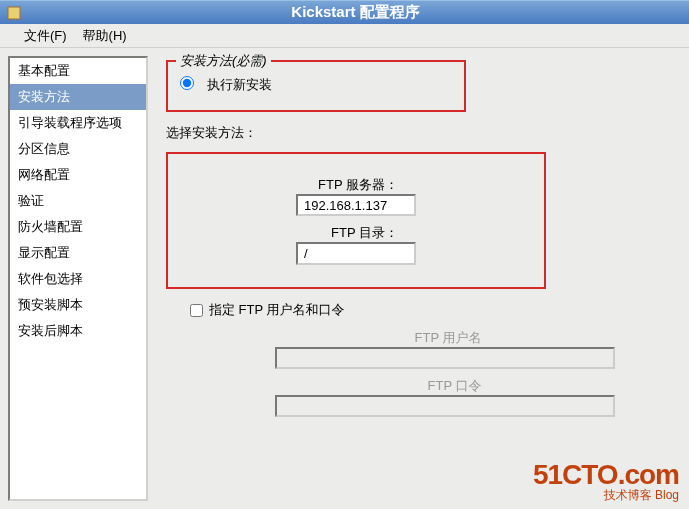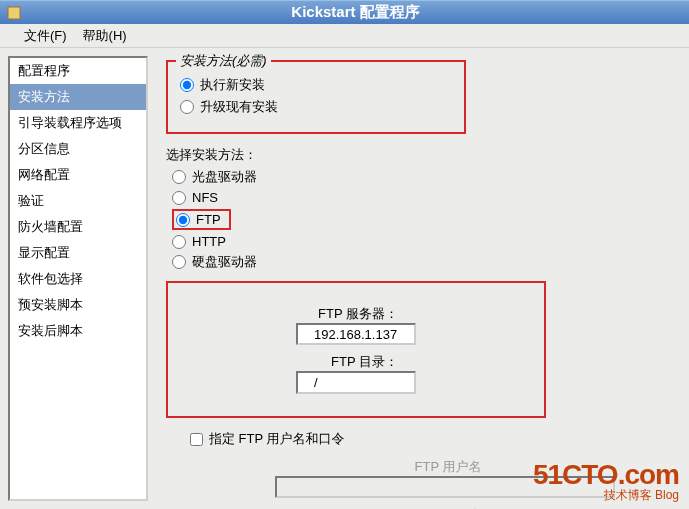--- a/index.html
+++ b/index.html
@@ -10,30 +10,30 @@
 .menubar { background: #ececea; height: 24px; display: flex; align-items: center; padding: 0 16px; border-bottom: 1px solid #d0d0cc; }
 .menubar-item { padding: 2px 8px; cursor: default; }
 .content { display: flex; height: calc(509px - 24px - 24px); background: #ececea; }
 .sidebar { width: 140px; border: 2px inset #d0d0cc; background: #fff; margin: 8px 0 8px 8px; overflow: hidden; }
 .sidebar-item { padding: 4px 8px; white-space: nowrap; cursor: default; font-size: 13px; }
 .sidebar-item.selected { background: #7a9cc6; color: #fff; }
 .main { flex: 1; padding: 12px 14px 0 18px; overflow: hidden; }
 .groupbox { border: 2px solid #d42; padding: 10px 16px 12px 12px; margin-bottom: 12px; position: relative; background: #ececea; }
 .groupbox.red1 { border-color: #d62828; }
 .groupbox-legend { position: absolute; top: -10px; left: 8px; background: #ececea; padding: 0 4px; font-style: italic; font-size: 13px; }
-.radio-row { display: flex; align-items: center; margin: 4px 0; }
+.radio-row { display: flex; margin: 4px 0; gap: 7px; }
 .radio-row input[type=radio] { margin-right: 6px; width: 14px; height: 14px; }
 .section-label { margin: 6px 0 4px 0; }
 .method-list { margin-left: 6px; }
 .method-list .radio-row { margin: 4px 0; }
 .ftp-red { border: 2px solid #d62828; padding: 1px 8px 1px 2px; display: inline-flex; align-items: center; }
 .ftp-box { border: 2px solid #d62828; padding: 14px 18px; margin-top: 10px; }
 .field-row { display: flex; align-items: center; margin: 8px 0; flex-direction: column; }
 .field-label { width: 90px; text-align: right; margin-right: 6px; }
-.field-input { border: 2px inset #ccc; background: #fff; height: 22px; padding: 2px 16px; font-size: 13px; width: 120px; }
+.field-input { border: 2px inset #ccc; background: #fff; height: 22px; padding: 2px 6px; font-size: 13px; width: 120px; }
 .field-input.wide { flex: 1; }
 .check-row { display: flex; align-items: center; margin: 12px 0 10px 24px; }
 .check-row input[type=checkbox] { margin-right: 6px; }
 .sub-fields { margin-left: 48px; }
 .sub-fields .field-row {}
 .sub-fields .field-label { width: 80px; color: #999; }
 .sub-fields .field-input { background: #ececea; border: 2px inset #ccc; width: 340px; }
 .watermark { position: absolute; bottom: 8px; right: 10px; color: #c2410c; font-family: Arial, sans-serif; text-align: right; line-height: 1; pointer-events: none; }
 .watermark .big { font-size: 28px; font-weight: bold; letter-spacing: -1px; }
 .watermark .small { font-size: 12px; }
@@ -50,71 +50,43 @@
   <span class="titlebar-title">Kickstart 配置程序</span>
 </div>
 
 <div class="menubar">
   <div class="menubar-item"><span>文件(F)</span></div>
   <div class="menubar-item"><span>帮助(H)</span></div>
 </div>
 
 <div class="content">
   <div class="sidebar">
-    <div class="sidebar-item">配置程序</div>
+    <div class="sidebar-item">基本配置</div>
     <div class="sidebar-item selected">安装方法</div>
     <div class="sidebar-item">引导装载程序选项</div>
     <div class="sidebar-item">分区信息</div>
     <div class="sidebar-item">网络配置</div>
     <div class="sidebar-item">验证</div>
     <div class="sidebar-item">防火墙配置</div>
     <div class="sidebar-item">显示配置</div>
     <div class="sidebar-item">软件包选择</div>
     <div class="sidebar-item">预安装脚本</div>
     <div class="sidebar-item">安装后脚本</div>
   </div>
 
   <div class="main">
     <div class="groupbox red1" style="width: 300px;">
       <div class="groupbox-legend">安装方法(必需)</div>
       <div class="radio-row">
         <input type="radio" name="itype" checked="" style="">
         <span>执行新安装</span>
       </div>
-      <div class="radio-row">
-        <input type="radio" name="itype" style="">
-        <span>升级现有安装</span>
-      </div>
     </div>
 
     <div class="section-label">选择安装方法：</div>
-    <div class="method-list">
-      <div class="radio-row">
-        <input type="radio" name="imethod" style="">
-        <span>光盘驱动器</span>
-      </div>
-      <div class="radio-row">
-        <input type="radio" name="imethod" style="">
-        <span>NFS</span>
-      </div>
-      <div class="radio-row">
-        <span class="ftp-red">
-          <input type="radio" name="imethod" checked="" style="">
-          <span>FTP</span>
-        </span>
-      </div>
-      <div class="radio-row">
-        <input type="radio" name="imethod" style="">
-        <span>HTTP</span>
-      </div>
-      <div class="radio-row">
-        <input type="radio" name="imethod" style="">
-        <span>硬盘驱动器</span>
-      </div>
-    </div>
 
     <div class="ftp-box" style="width: 380px;">
       <div class="field-row">
         <span class="field-label">FTP 服务器：</span>
         <input class="field-input" type="text" value="192.168.1.137" style="">
       </div>
       <div class="field-row">
         <span class="field-label">FTP 目录：</span>
         <input class="field-input wide" type="text" value="/" style="">
       </div>

